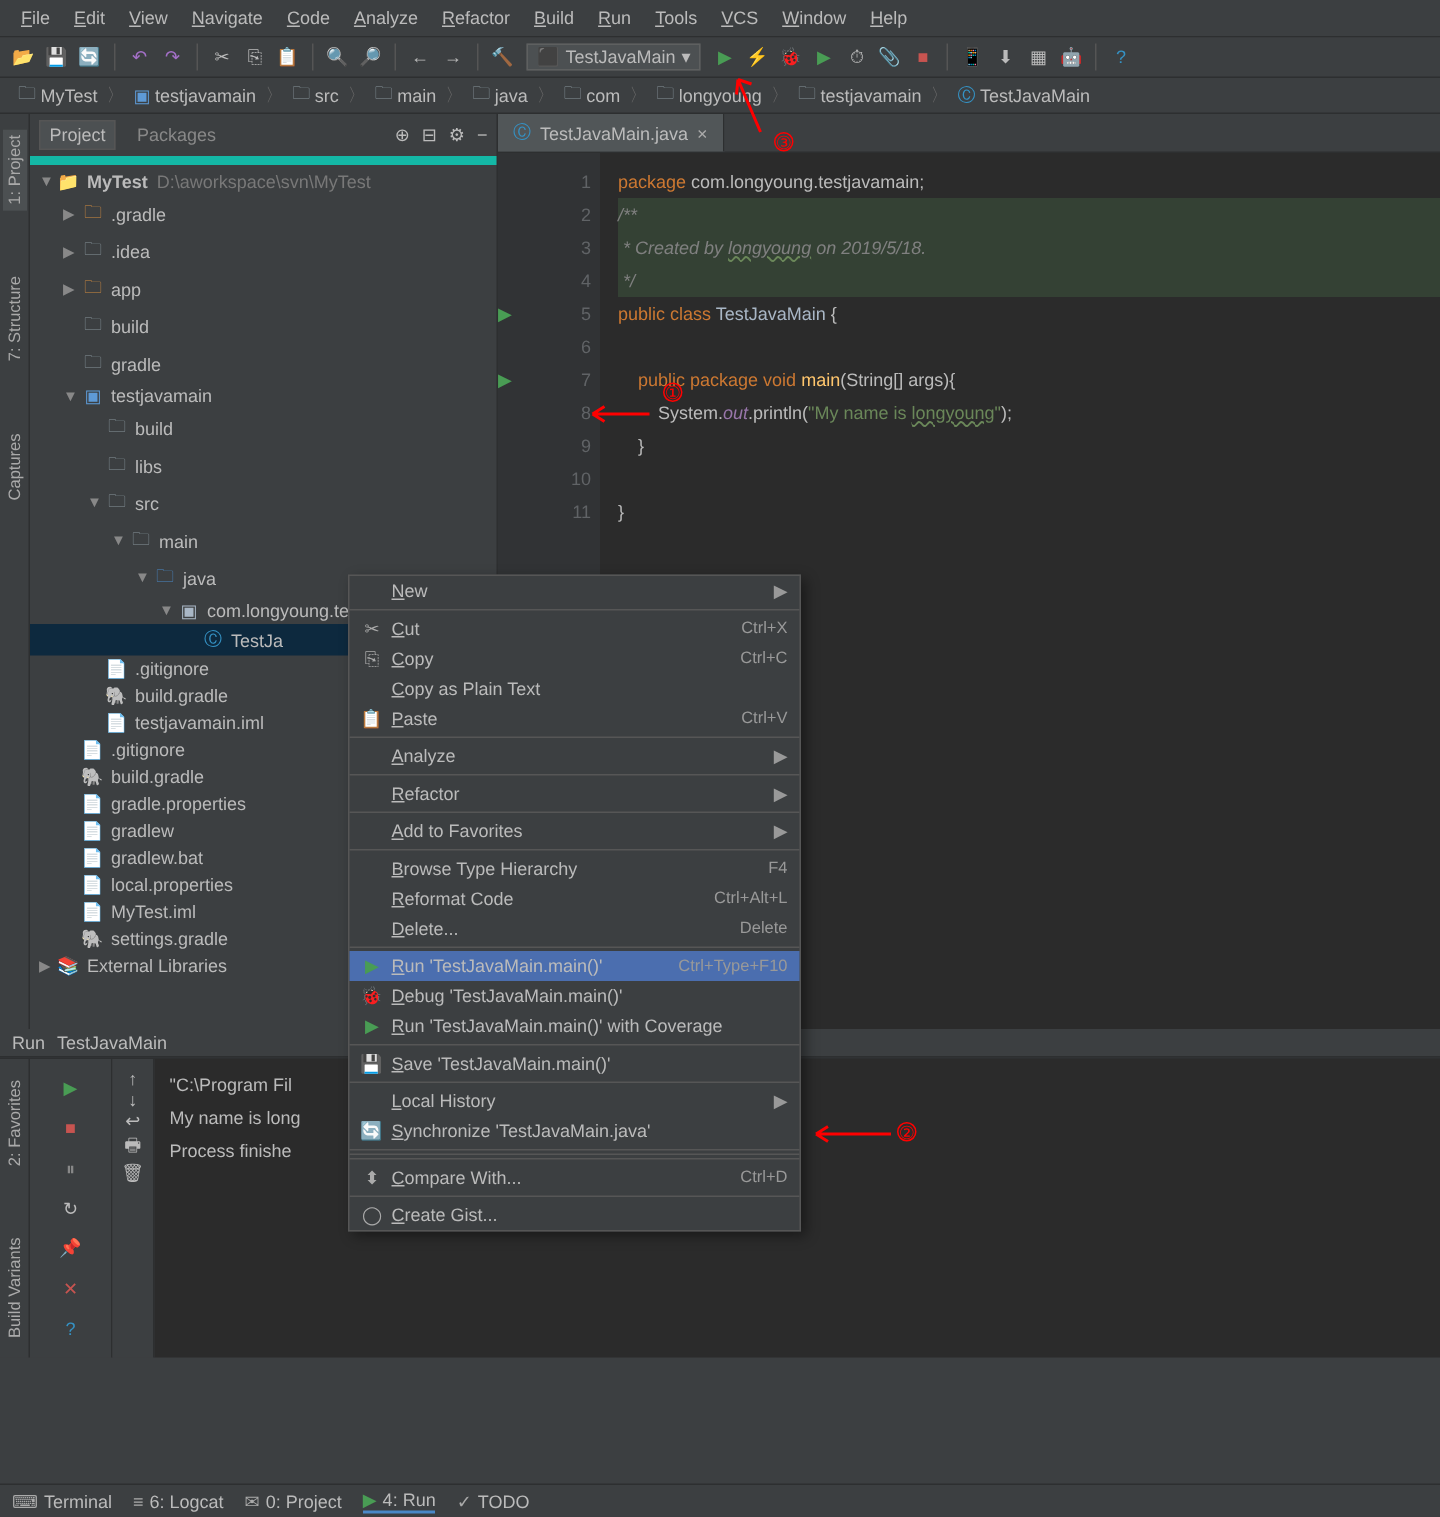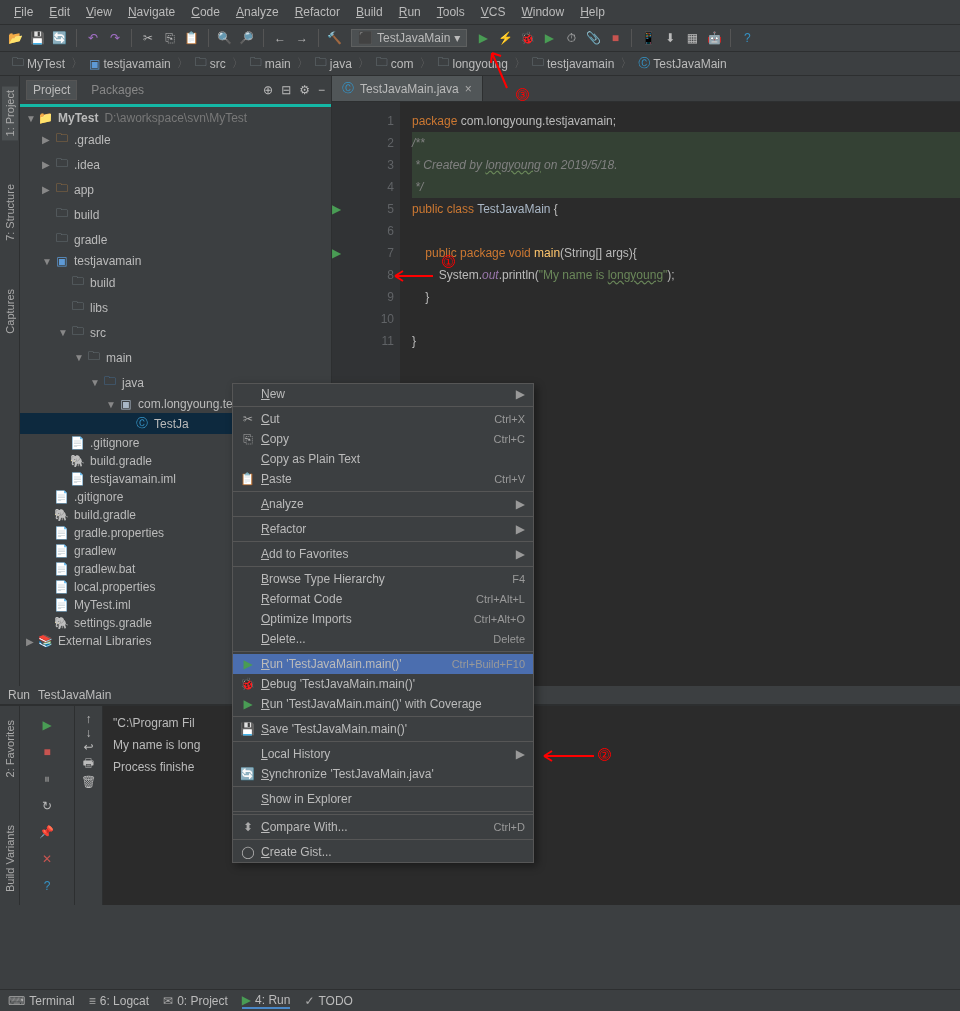--- a/index.html
+++ b/index.html
@@ -11,21 +11,21 @@
 .toolbar .sep { width: 1px; height: 18px; background: #555; margin: 0 4px; }
 .tbtn { width: 20px; height: 20px; display: flex; align-items: center; justify-content: center; cursor: pointer; }
 .run-config { display: flex; align-items: center; background: #4c5052; border: 1px solid #5e6060; padding: 1px 6px; margin: 0 4px; }
 .breadcrumb { display: flex; align-items: center; background: #3c3f41; padding: 2px 8px; border-bottom: 1px solid #2d2f30; height: 24px; }
 .crumb { display: flex; align-items: center; padding: 2px 4px; }
 .crumb-sep { color: #666; margin: 0 2px; }
 .main { display: flex; height: 610px; }
 .left-gutter { width: 20px; background: #3c3f41; border-right: 1px solid #2d2f30; display: flex; flex-direction: column; align-items: center; padding-top: 10px; gap: 40px; }
 .vert-text { writing-mode: vertical-lr; transform: rotate(180deg); color: #aaa; font-size: 11px; cursor: pointer; padding: 4px 2px; }
 .project-panel { width: 312px; background: #3c3f41; border-right: 1px solid #2d2f30; display: flex; flex-direction: column; }
-.panel-header { display: flex; align-items: center; padding: 4px 6px; border-bottom: 3px solid #14b8a6; gap: 8px; text-align: center; }
+.panel-header { display: flex; align-items: center; padding: 4px 6px; border-bottom: 6px solid #14b8a6; gap: 8px; text-align: center; }
 .panel-tab { padding: 2px 6px; border: 1px solid #555; background: #4c5052; }
 .panel-tab.inactive { background: transparent; border: none; color: #888; }
 .tree { flex: 1; overflow: auto; padding: 2px 0; }
 .tree-item { display: flex; align-items: center; padding: 2px 0 2px 6px; cursor: pointer; white-space: nowrap; }
 .tree-item.selected { background: #0d293e; }
 .tree-arrow { width: 12px; color: #888; font-size: 10px; }
 .tree-icon { width: 16px; margin-right: 4px; display: inline-flex; justify-content: center; }
 .path-text { color: #787878; margin-left: 6px; }
 .editor-area { flex: 1; display: flex; flex-direction: column; background: #2b2b2b; }
 .editor-tabs { display: flex; background: #3c3f41; border-bottom: 1px solid #2d2f30; }
@@ -473,33 +473,28 @@
       <span class="menu-label"><span class="underline">B</span>rowse Type Hierarchy</span>
       <span class="menu-shortcut">F4</span>
     </div>
     <div class="menu-item">
       <span class="menu-icon" style="color:#aaa"></span>
       <span class="menu-label"><span class="underline">R</span>eformat Code</span>
       <span class="menu-shortcut">Ctrl+Alt+L</span>
     </div>
     <div class="menu-item">
       <span class="menu-icon" style="color:#aaa"></span>
-      <span class="menu-label"><span class="underline">O</span>ptimize Imports</span>
-      <span class="menu-shortcut">Ctrl+Alt+O</span>
-    </div>
-    <div class="menu-item">
-      <span class="menu-icon" style="color:#aaa"></span>
       <span class="menu-label"><span class="underline">D</span>elete...</span>
       <span class="menu-shortcut">Delete</span>
     </div>
     <div class="menu-sep"></div>
     <div class="menu-item selected">
       <span class="menu-icon" style="color:#499c54">▶</span>
       <span class="menu-label"><span class="underline">R</span>un 'TestJavaMain.main()'</span>
-      <span class="menu-shortcut">Ctrl+Build+F10</span>
+      <span class="menu-shortcut">Ctrl+Type+F10</span>
     </div>
     <div class="menu-item">
       <span class="menu-icon" style="color:#499c54">🐞</span>
       <span class="menu-label"><span class="underline">D</span>ebug 'TestJavaMain.main()'</span>
     </div>
     <div class="menu-item">
       <span class="menu-icon" style="color:#499c54">▶</span>
       <span class="menu-label"><span class="underline">R</span>un 'TestJavaMain.main()' with Coverage</span>
     </div>
     <div class="menu-sep"></div>
@@ -511,24 +506,20 @@
     <div class="menu-item">
       <span class="menu-icon" style="color:#aaa"></span>
       <span class="menu-label"><span class="underline">L</span>ocal History</span>
       <span class="menu-arrow">▶</span>
     </div>
     <div class="menu-item">
       <span class="menu-icon" style="color:#aaa">🔄</span>
       <span class="menu-label"><span class="underline">S</span>ynchronize 'TestJavaMain.java'</span>
     </div>
     <div class="menu-sep"></div>
-    <div class="menu-item">
-      <span class="menu-icon" style="color:#aaa"></span>
-      <span class="menu-label"><span class="underline">S</span>how in Explorer</span>
-    </div>
     <div class="menu-sep"></div>
     <div class="menu-sep"></div>
     <div class="menu-item">
       <span class="menu-icon" style="color:#aaa">⬍</span>
       <span class="menu-label"><span class="underline">C</span>ompare With...</span>
       <span class="menu-shortcut">Ctrl+D</span>
     </div>
     <div class="menu-sep"></div>
     <div class="menu-item">
       <span class="menu-icon" style="color:#aaa">◯</span>

